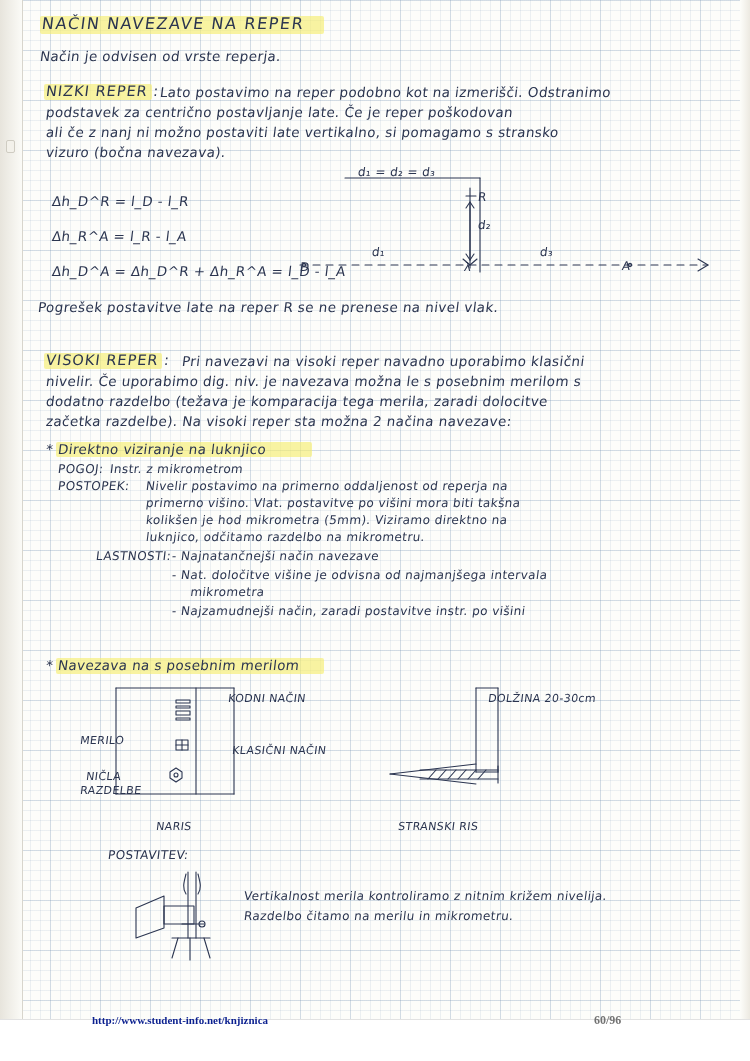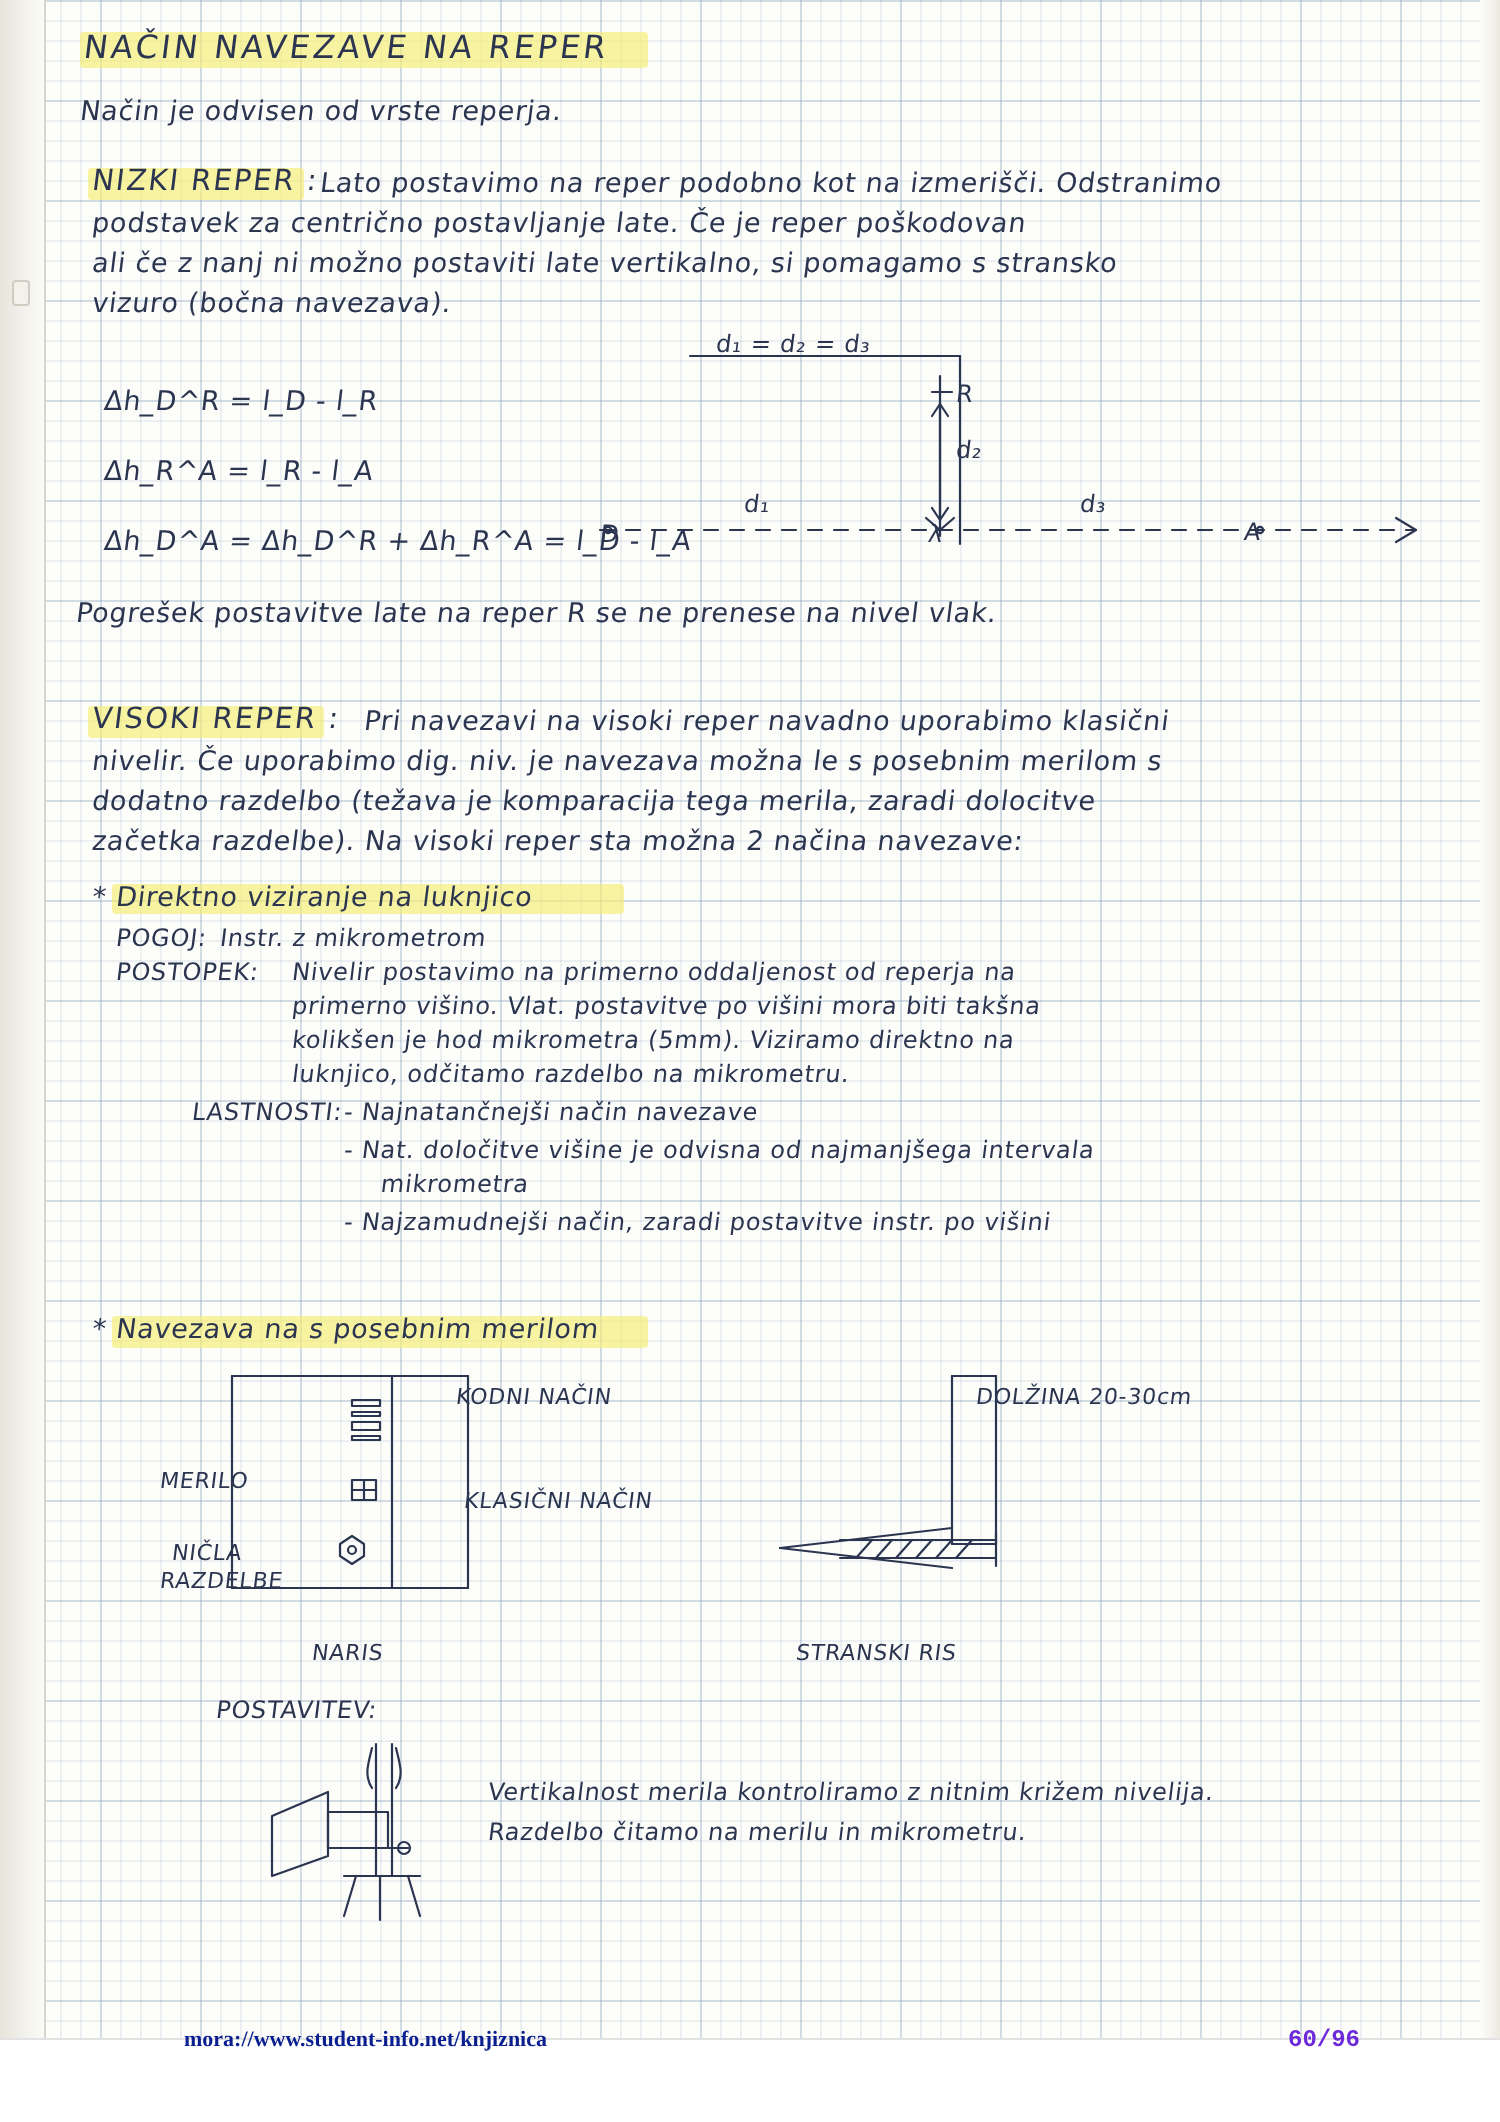--- a/index.html
+++ b/index.html
@@ -52,25 +52,25 @@
   .footer-url {
     position: absolute;
     left: 92px; top: 1014px;
     font-family: "Liberation Serif", serif;
     font-size: 11px;
     font-weight: bold;
     color: #0a1f8f;
   }
   .footer-page {
     position: absolute;
-    left: 644px; top: 1013px;
-    font-family: Liberation Mono, monospace;
+    left: 594px; top: 1013px;
+    font-family: Liberation Serif, serif;
     font-size: 12px;
     font-weight: bold;
-    color: #6d28d9;
+    color: #737373;
   }
 
   
   .hw {
     position: absolute;
     font-family: "DejaVu Sans", sans-serif;
     color: #2b3550;
     font-size: 13.5px;
     line-height: 17px;
     letter-spacing: 0.4px;
@@ -278,16 +278,16 @@
     <line x1="74" y1="66" x2="80" y2="86"></line>
     <line x1="60" y1="66" x2="60" y2="88"></line>
 
     <path d="M56,2 C54,10 52,16 56,22 M68,2 C70,10 72,16 68,22"></path>
   </svg>
 
   <div class="hw small" style="left:244px; top:889px;">Vertikalnost merila kontroliramo z nitnim križem nivelija.</div>
   <div class="hw small" style="left:244px; top:909px;">Razdelbo čitamo na merilu in mikrometru.</div>
 
   <div class="footer-bar"></div>
-  <div class="footer-url">mora://www.student-info.net/knjiznica</div>
+  <div class="footer-url">http://www.student-info.net/knjiznica</div>
   <div class="footer-page">60/96</div>
 
 </div>
 
 </body></html>

